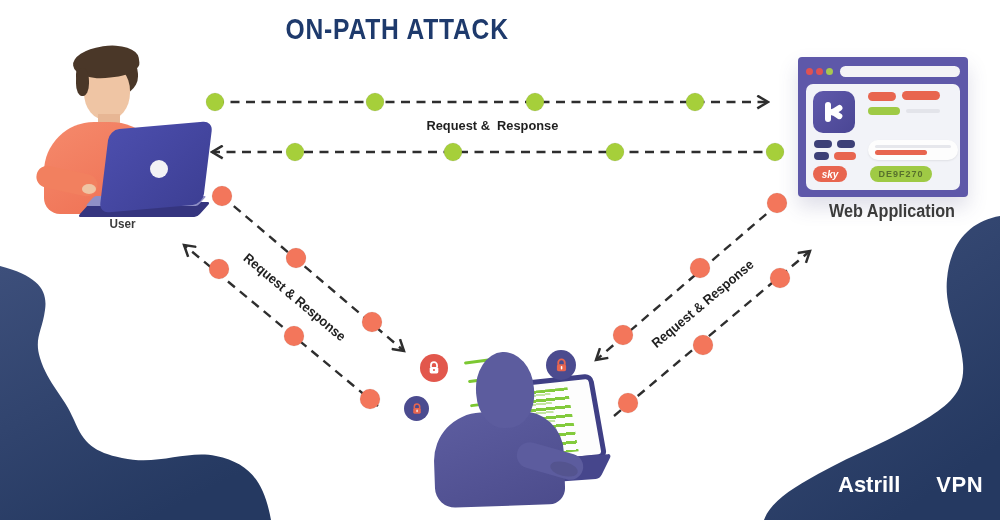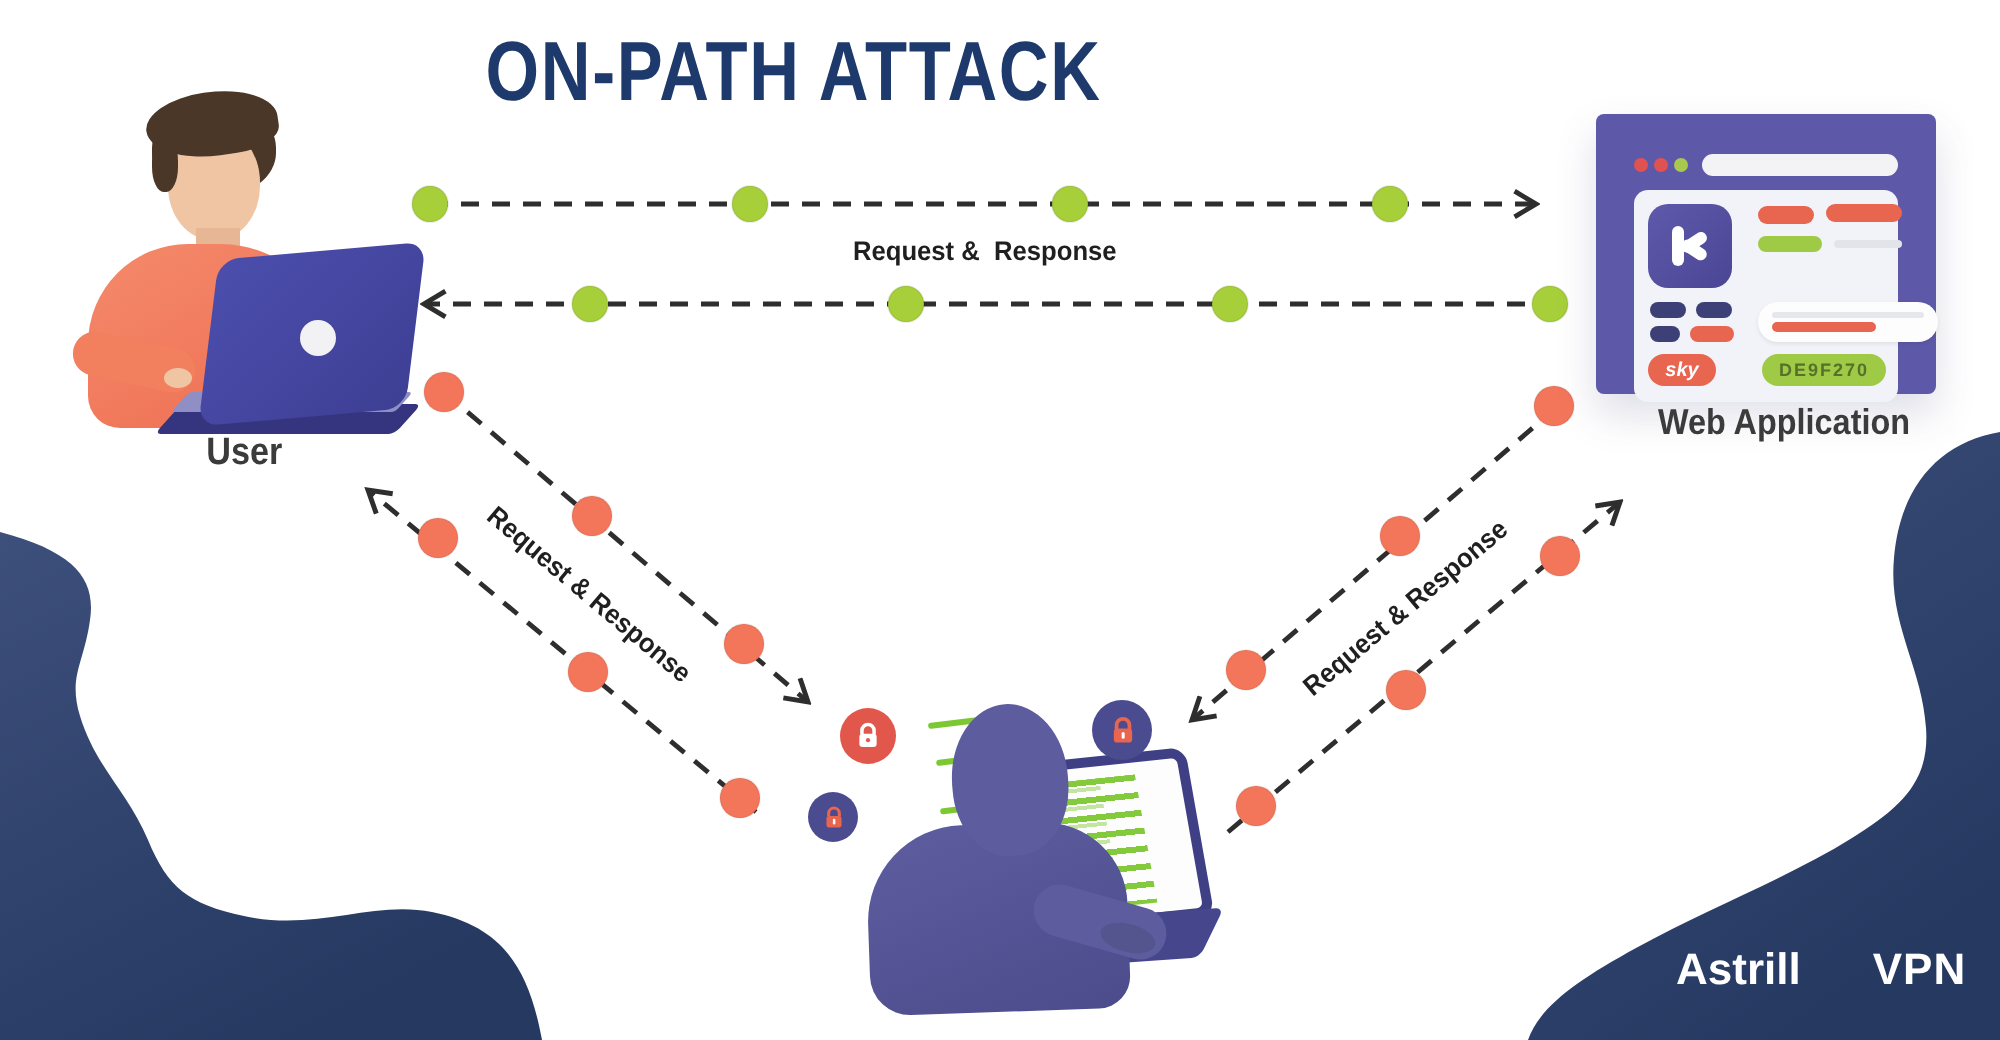--- a/index.html
+++ b/index.html
@@ -7,34 +7,34 @@
     position:relative;width:1000px;height:520px;overflow:hidden;background:#fff;
     font-family:"Liberation Sans",sans-serif;
   }
   .stage *{box-sizing:border-box;}
   svg{display:block;}
   .layer{position:absolute;left:0;top:0;width:1000px;height:520px;}
 
   
   .title{
     position:absolute;left:0;top:12px;width:794px;text-align:center;z-index:6;
-    color:var(--title-color,#1e3a6c);font-weight:bold;font-size:42px;letter-spacing:1px;text-decoration:underline;
+    color:var(--title-color,#1e3a6c);font-weight:bold;font-size:30px;letter-spacing:1px;text-decoration:underline;
   }
   .title span{display:inline-block;transform:scaleX(.82);}
   .node-label{
     position:absolute;z-index:6;text-align:center;color:var(--label-color,#3b3b3b);
     font-weight:bold;
   }
   .node-label span{display:inline-block;transform:scaleX(.9);}
   .flow-label{
     position:absolute;z-index:6;text-align:center;color:#1f1f1f;font-weight:bold;
     font-size:13.5px;white-space:pre;
   }
   .flow-label span{display:inline-block;transform:scaleX(.95);}
-  #lbl-user{left:60px;top:216px;width:124px;font-size:19px;}
+  #lbl-user{left:60px;top:216px;width:124px;font-size:13px;}
   #lbl-webapp{left:805px;top:201px;width:175px;font-size:18px;}
   #lbl-attacker{left:440px;top:484px;width:120px;font-size:20px;}
   #lbl-direct{left:412px;top:118px;width:160px;}
   #lbl-left-diag{left:220px;top:290px;width:150px;transform:rotate(40deg);}
   #lbl-right-diag{left:628px;top:296px;width:150px;transform:rotate(-40deg);}
 
   
   .dash{stroke:var(--dash-color,#2e2e2e);stroke-width:2.4;fill:none;stroke-dasharray:9 6.5;}
   .arrhead{stroke:var(--dash-color,#2e2e2e);stroke-width:2.3;fill:none;}
   .dot-green{fill:var(--dot-green,#a6cf3a);stroke:rgba(0,0,0,.07);stroke-width:1;}
@@ -68,21 +68,21 @@
       repeating-linear-gradient(to bottom, rgba(124,200,50,.95) 0 3px, transparent 3px 9px),
       repeating-linear-gradient(to bottom, rgba(124,200,50,.45) 4px 6px, transparent 6px 13px);
     background-size:78% 100%, 55% 100%;background-repeat:no-repeat;}
   .a-deck{left:102px;top:120px;width:106px;height:24px;background:#46468c;border-radius:4px;transform:rotate(-4deg) skewX(-30deg);}
   .a-hand{left:152px;top:124px;width:28px;height:14px;background:#54548f;border-radius:50%;transform:rotate(14deg);}
   .codebit{position:absolute;height:3px;background:#7cc832;border-radius:2px;transform:rotate(-7deg);}
   .lock-badge{position:absolute;border-radius:50%;display:flex;align-items:center;justify-content:center;}
 
   
   .browser{position:absolute;left:798px;top:57px;width:170px;height:140px;z-index:4;
-    background:var(--frame-purple,#5e58a9);border-radius:4px;padding:19px;
+    background:var(--frame-purple,#5e58a9);border-radius:4px;padding:8px;
     box-shadow:0 10px 20px rgba(70,70,130,.18);}
   .b-top{display:flex;align-items:center;gap:3px;height:13px;margin-bottom:6px;}
   .b-dot{width:7px;height:7px;border-radius:50%;}
   .b-dot.r{background:#e05252;}
   .b-dot.g{background:#a8c84f;}
   .b-url{flex:1;height:11px;background:#f3f3f6;border-radius:6px;margin-left:4px;}
   .b-content{background:#f2f3f8;border-radius:7px;height:106px;padding:7px;position:relative;}
   .b-logo{position:absolute;left:7px;top:7px;width:42px;height:42px;background:linear-gradient(135deg,#5f59ab,#4a4694);border-radius:10px;display:flex;align-items:center;justify-content:center;}
   .pill{position:absolute;border-radius:5px;}
   .p-or{background:var(--pill-orange,#e8654f);}

